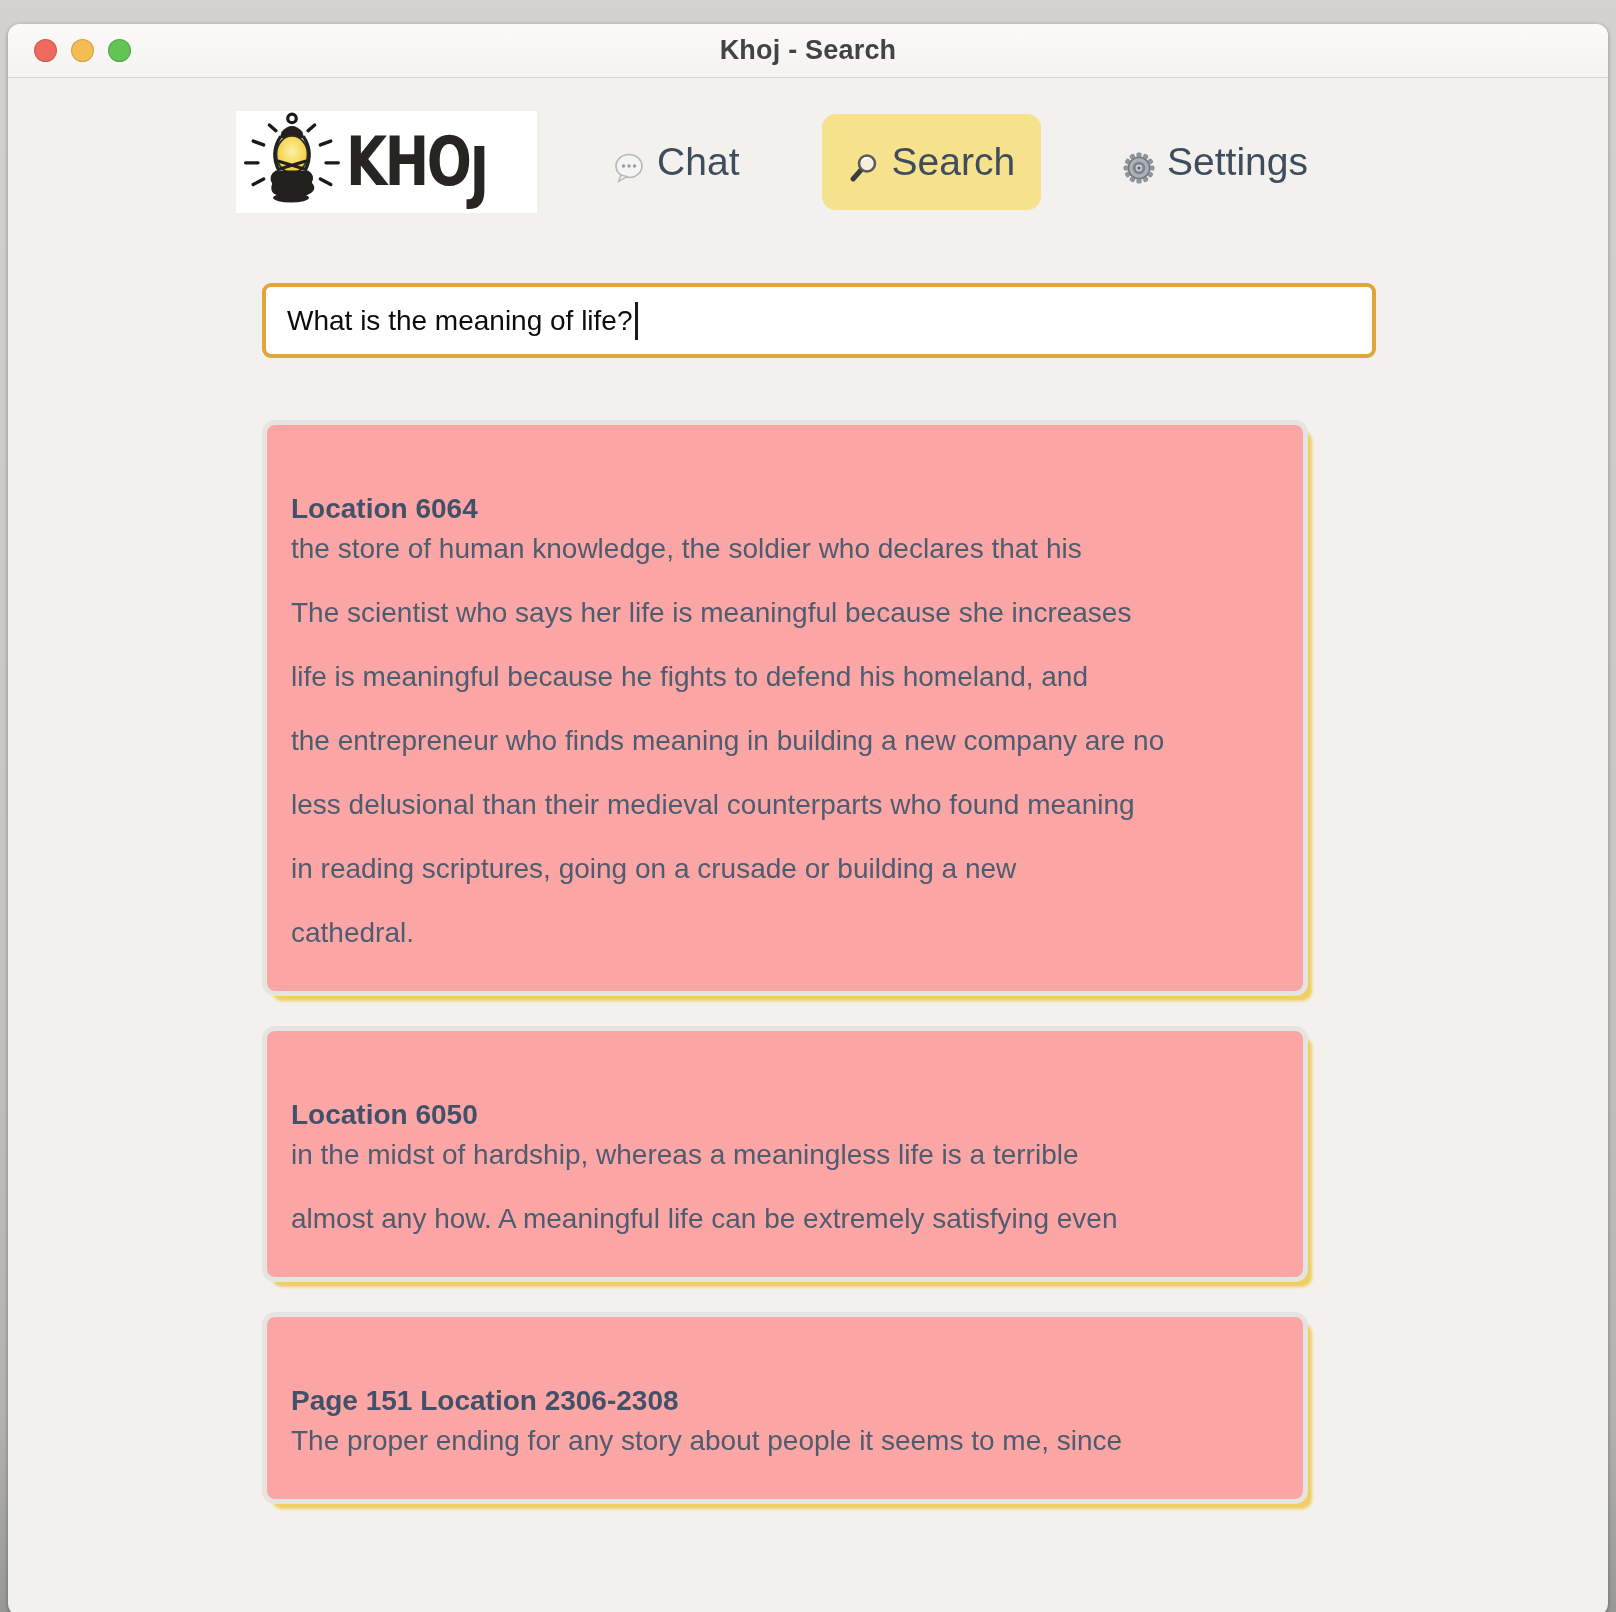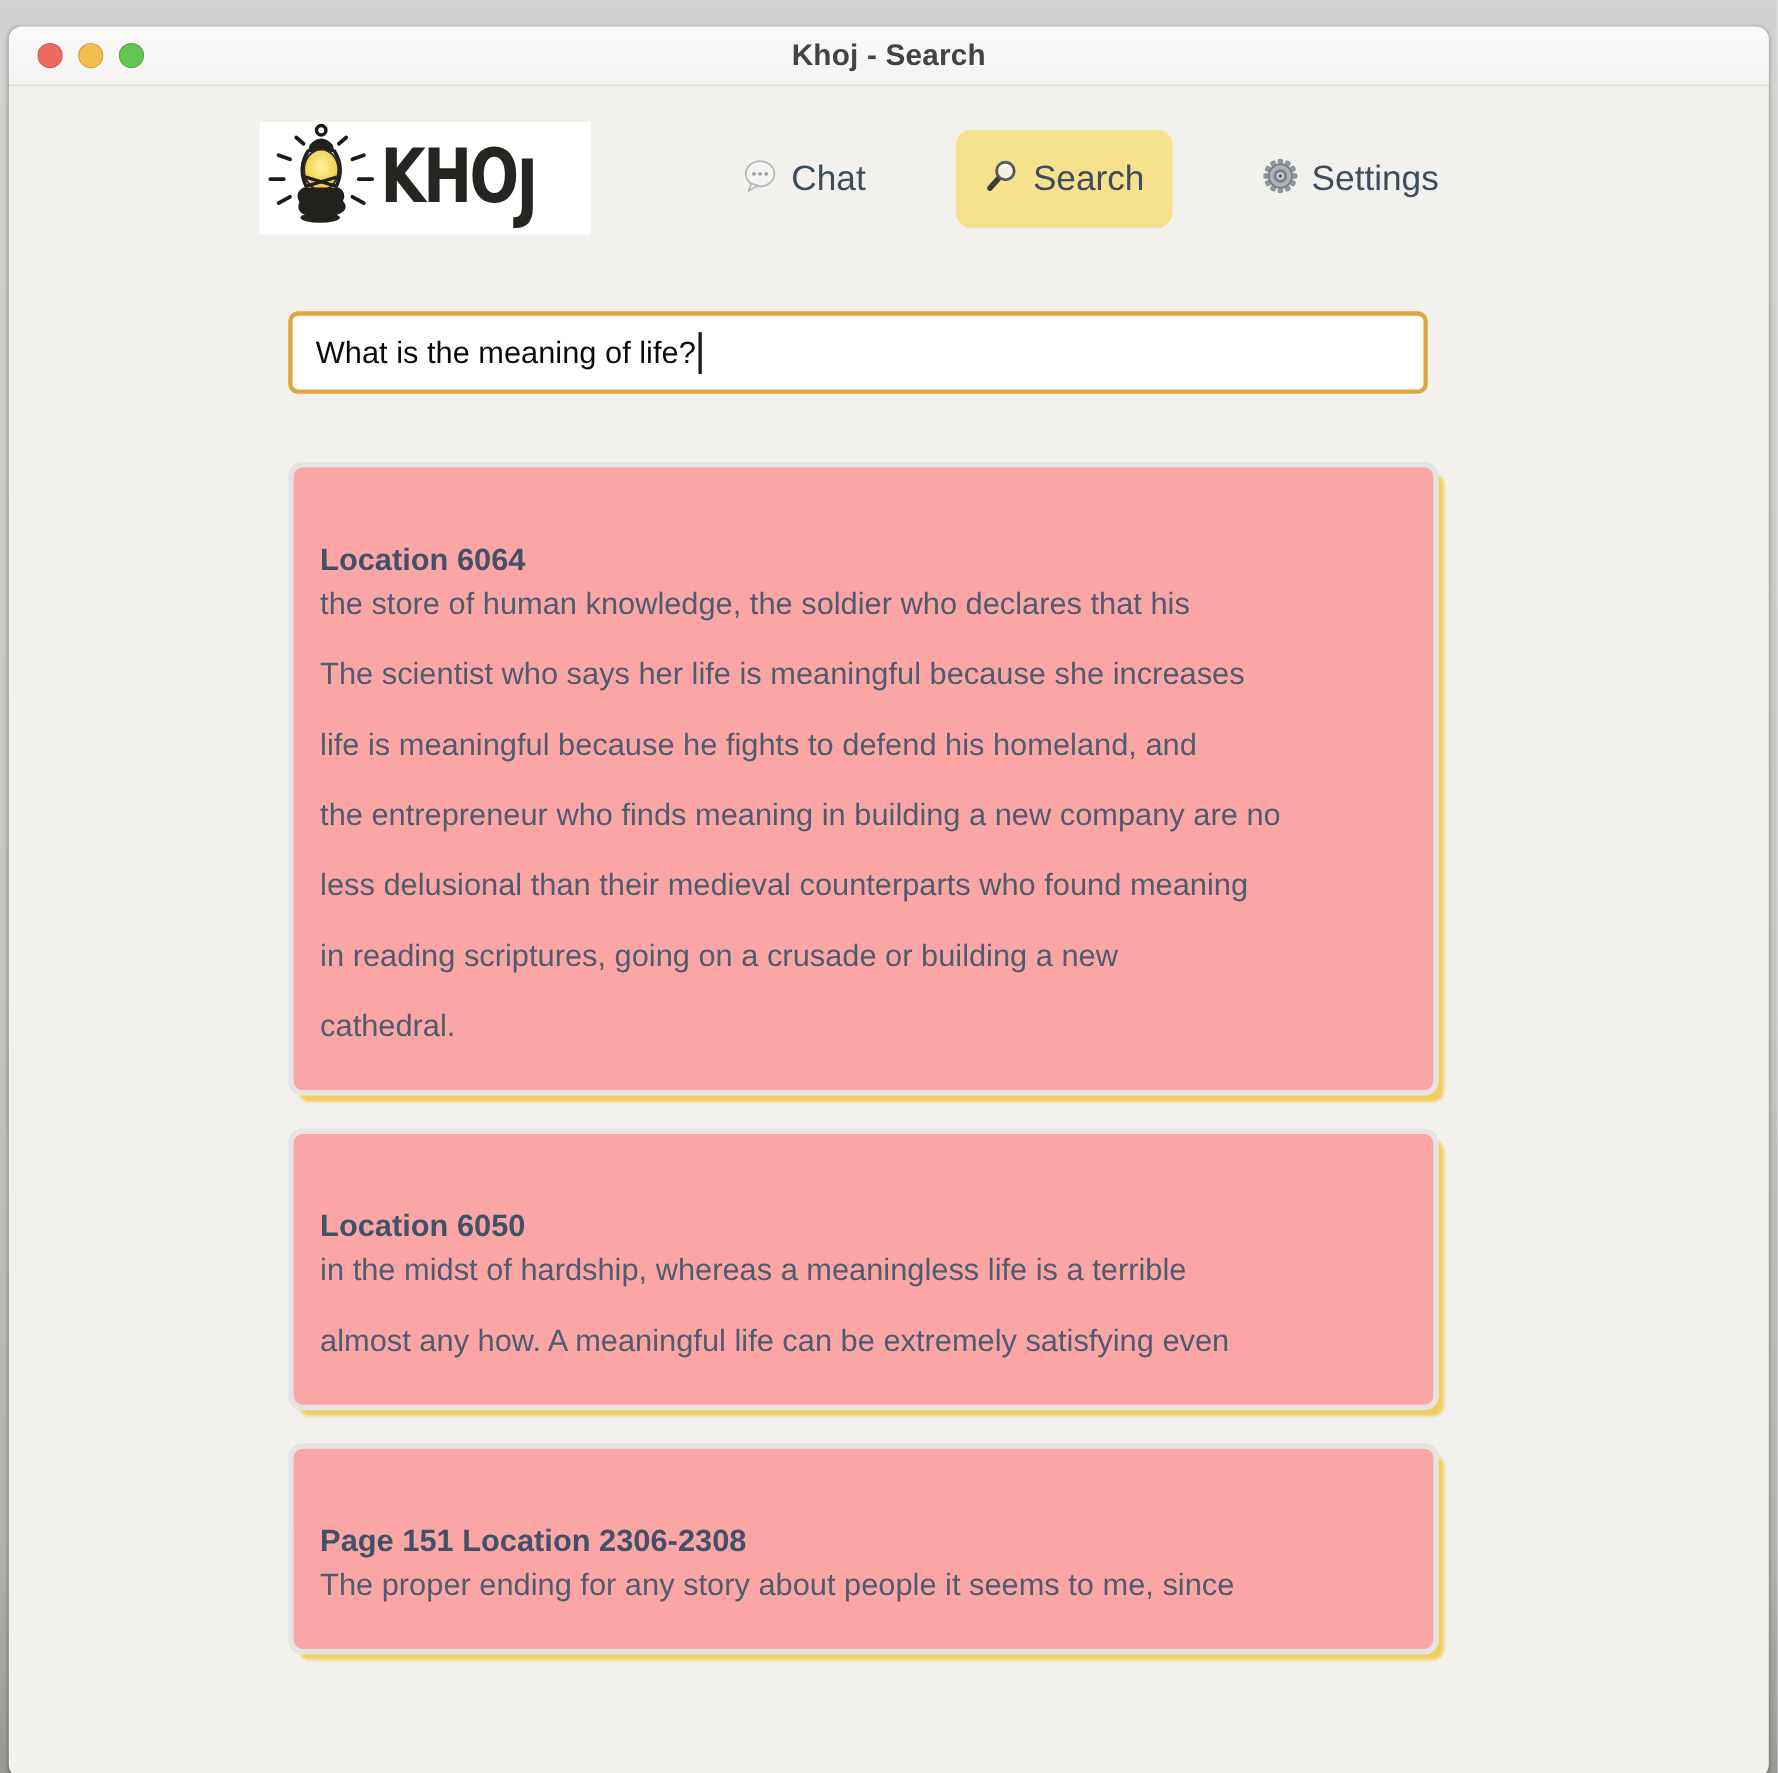--- a/index.html
+++ b/index.html
@@ -44,30 +44,30 @@
   }
   .brand {
     font-family: "DejaVu Sans", sans-serif;
     font-weight: bold; font-size: 68px; color: #262522;
     letter-spacing: -3px; transform: scaleX(.78); transform-origin: left center;
     display: inline-flex; line-height: 1; margin-left: 2px;
   }
   .brand .descend { position: relative; top: 10px; }
   .nav { display: flex; align-items: center; gap: 70px; }
   .nav-item {
-    display: flex; align-items: flex-start; gap: 12px;
-    font-size: 32px; color: #3e4c5e; padding: 26px 12px; border-radius: 14px;
+    display: flex; align-items: flex-end; gap: 12px;
+    font-size: 39px; color: #3e4c5e; padding: 26px 12px; border-radius: 14px;
     cursor: default; white-space: nowrap;
   }
   .nav-item.active { background: var(--accent-yellow, #f6e18d); padding: 26px 26px; }
   .nav-item svg { display: block; }
   
   .search-wrap { margin: 70px 292px 0 254px; }
   .search-box {
-    width: 1036px; height: 75px; background: #ffffff;
+    width: 1114px; height: 75px; background: #ffffff;
     border: 4px solid var(--input-border, #dfa53e); border-radius: 9px;
     display: flex; align-items: center; padding: 0 21px;
     font-size: 28px; color: #0c0c0c;
   }
   .caret { width: 3px; height: 38px; background: #1a1a1a; margin-left: 2px; }
   
   .results { margin: 62px 292px 0 254px; }
   .card {
     width: 1046px; background: #fca5a5;
     border: 5px solid #e5e4e2; border-radius: 13px;

